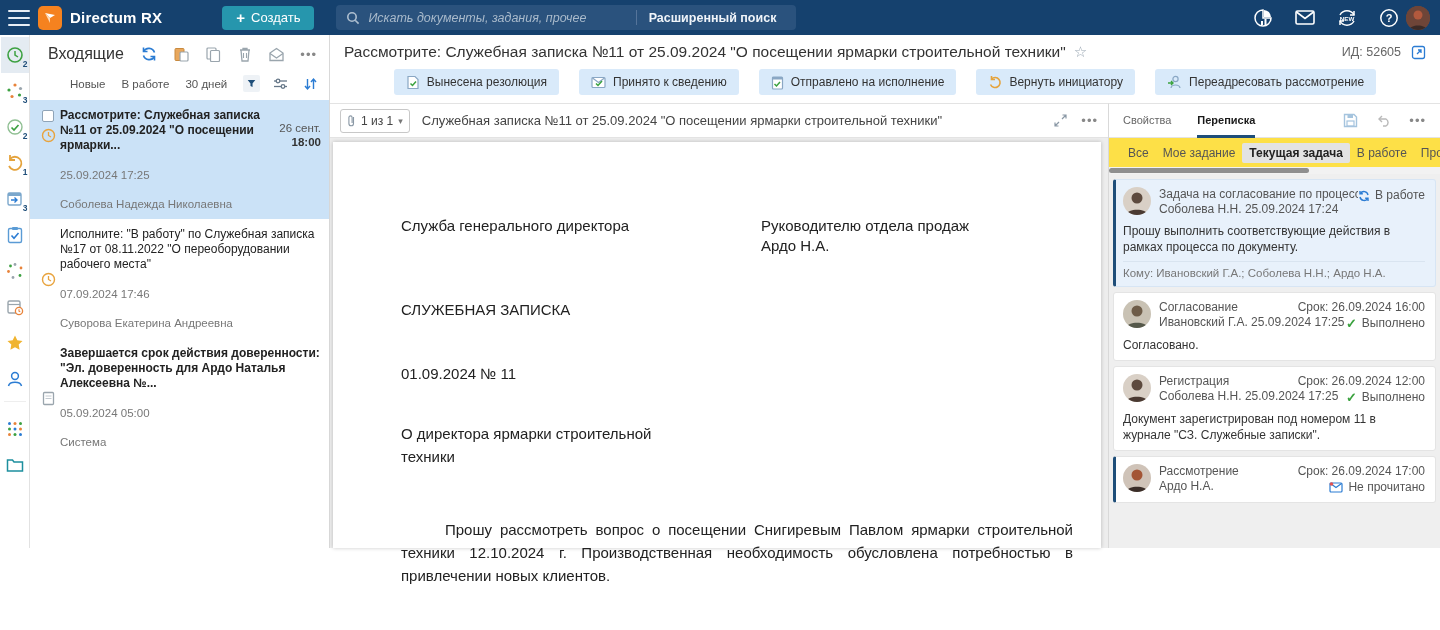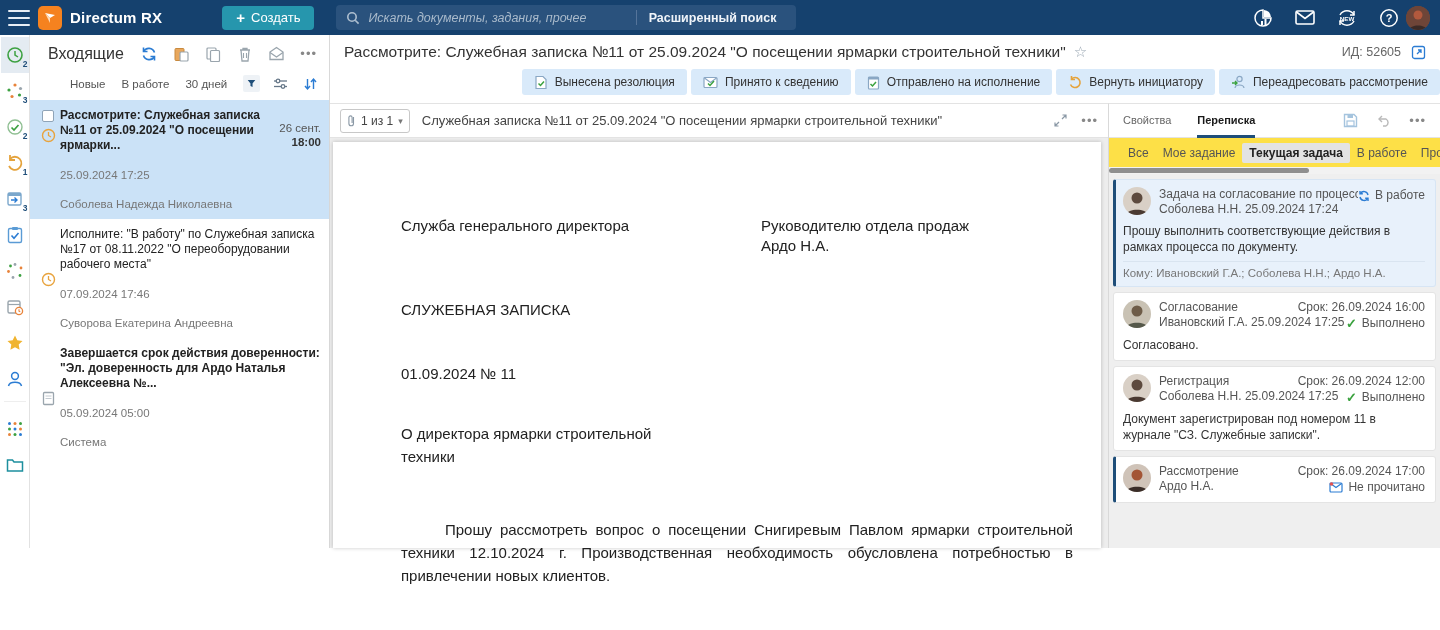--- a/index.html
+++ b/index.html
@@ -29,21 +29,21 @@
 
   
   .rail { width:30px; background:#fff; border-right:1px solid #e2e2e2; display:flex; flex-direction:column; align-items:center; padding-top:2px; }
   .rail-item { width:28px; height:36px; display:flex; align-items:center; justify-content:center; position:relative; cursor:pointer; }
   .rail-item.active { background:#e4ebf2; }
   .rail-badge { position:absolute; right:1px; bottom:4px; font-size:8.5px; color:#1f4e79; font-weight:bold; }
   .rail-gap { height:10px; border-top:1px solid #eee; width:22px; margin-top:4px; }
 
   
   .inbox { width:300px; background:#fff; border-right:1px solid #d9d9d9; display:flex; flex-direction:column; }
-  .inbox-head { display:flex; align-items:flex-start; padding:10px 12px 6px 18px; }
+  .inbox-head { display:flex; align-items:center; padding:10px 12px 6px 18px; }
   .inbox-title { font-size:16px; color:#333; }
   .inbox-tools { margin-left:auto; display:flex; align-items:center; gap:15px; }
   .tool-icon { width:17px; height:17px; display:flex; align-items:center; justify-content:center; cursor:pointer; }
   .dots { color:#888; font-size:13px; letter-spacing:1px; cursor:pointer; }
   .inbox-tabs { display:flex; align-items:center; gap:16px; padding:6px 12px 8px 40px; }
   .inbox-tab { font-size:11.5px; color:#555; cursor:pointer; white-space:nowrap; }
   .inbox-tabs .ftools { margin-left:auto; display:flex; gap:12px; align-items:center; }
   .funnel-wrap { background:#eef2f6; border-radius:2px; padding:2px 4px; }
 
   .list { flex:1; overflow:hidden; }
@@ -59,21 +59,21 @@
   .li-right .due-time { font-weight:bold; color:#333; margin-top:2px; }
 
   
   .main { flex:1; display:flex; flex-direction:column; min-width:0; }
   .task-header { background:#fff; }
   .title-row { display:flex; align-items:center; padding:8px 14px 2px 14px; }
   .task-title { font-size:15.5px; color:#333; white-space:nowrap; overflow:hidden; }
   .star { color:#9aa7b3; font-size:15px; margin-left:8px; cursor:pointer; }
   .id-block { margin-left:auto; display:flex; align-items:center; gap:10px; }
   .task-id { font-size:12.5px; color:#666; white-space:nowrap;text-align:center; }
-  .actions-row { display:flex; justify-content:flex-end; gap:4px; padding:6px 0 8px 0; }
+  .actions-row { display:flex; justify-content:center; gap:20px; padding:6px 0 8px 0; }
   .action-btn { background:#d9eafa; border:none; border-radius:3px; height:26px; padding:0 12px; font-size:12px; color:#333; font-family:inherit; display:flex; align-items:center; gap:7px; cursor:pointer; white-space:nowrap; }
 
   .work { flex:1; display:flex; min-height:0; }
 
   
   .viewer { width:778px; display:flex; flex-direction:column; border-top:1px solid #e3e3e3; }
   .viewer-toolbar { height:34px; background:#fff; border-bottom:1px solid #e3e3e3; display:flex; align-items:center; padding:0 10px; flex:0 0 34px; }
   .page-select { border:1px solid #c8c8c8; border-radius:3px; height:24px; display:flex; align-items:center; gap:5px; padding:0 6px; font-size:12px; color:#444; cursor:pointer; background:#fff; }
   .chev { font-size:9px; color:#777; }
   .viewer-doc-title { font-size:13px; color:#444; margin-left:12px; white-space:nowrap; overflow:hidden; flex:1; }

